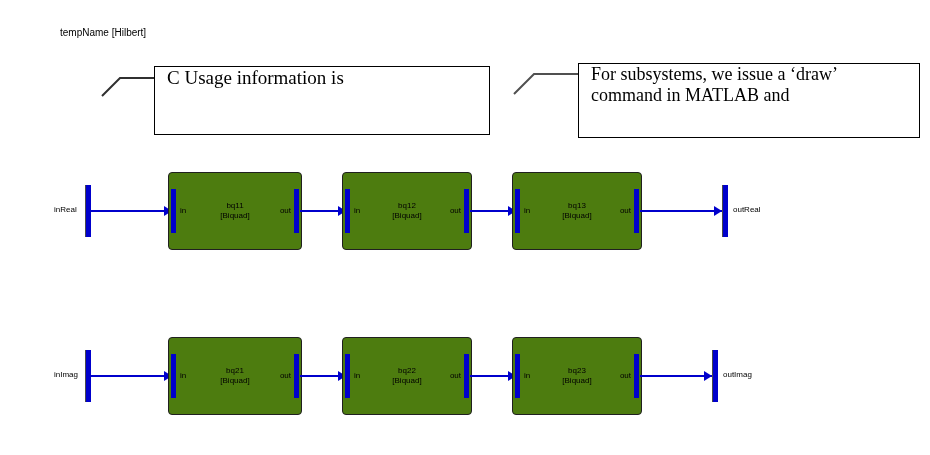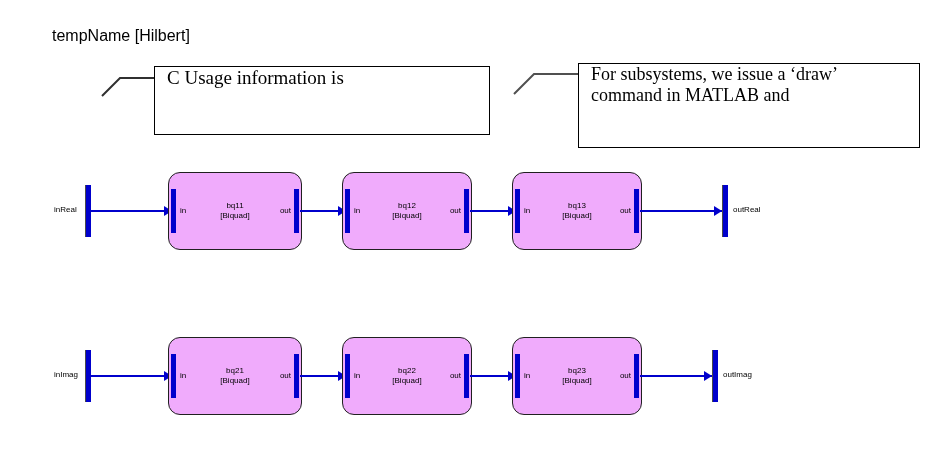--- a/index.html
+++ b/index.html
@@ -11,24 +11,24 @@
     width: 930px;
     height: 455px;
     position: relative;
     overflow: hidden;
     font-family: "Liberation Sans", sans-serif;
   }
 
   
   #model-title {
     position: absolute;
-    left: 20px;
+    left: 28px;
     top: 27px;
     font-family: "Liberation Sans", sans-serif;
-    font-size: 16px;
+    font-size: 10px;
     color: #000000;
     white-space: nowrap;
     letter-spacing: 0px;
     padding-left: 32px;
   }
 
   
   .callout {
     position: absolute;
     background: #ffffff;
@@ -48,21 +48,21 @@
     left: 154px;
     top: 66px;
     width: 336px;
     height: 69px;
     font-size: 19px;
   }
   #callout-subsystems {
     left: 578px;
     top: 63px;
     width: 342px;
-    height: 85px;
+    height: 75px;
     font-size: 18px;
   }
 
   
   .leader {
     position: absolute;
     overflow: visible;
   }
   #leader-c-usage { left: 100px; top: 66px; }
   #leader-subsystems { left: 512px; top: 62px; }
@@ -88,23 +88,23 @@
     font-family: "Liberation Sans", sans-serif;
     font-size: 8px;
     color: #000000;
     white-space: nowrap;
     line-height: 1;
   }
 
   
   .block {
     position: absolute;
-    background: #f0abfc;
+    background: #4d7c0f;
     border: 1px solid #202020;
-    border-radius: 12px;
+    border-radius: 4px;
     box-sizing: border-box;
   }
   .block-port {
     position: absolute;
     width: 5px;
     height: 44px;
     background: #0000cc;
     top: 50%;
     transform: translateY(-50%);
   }

